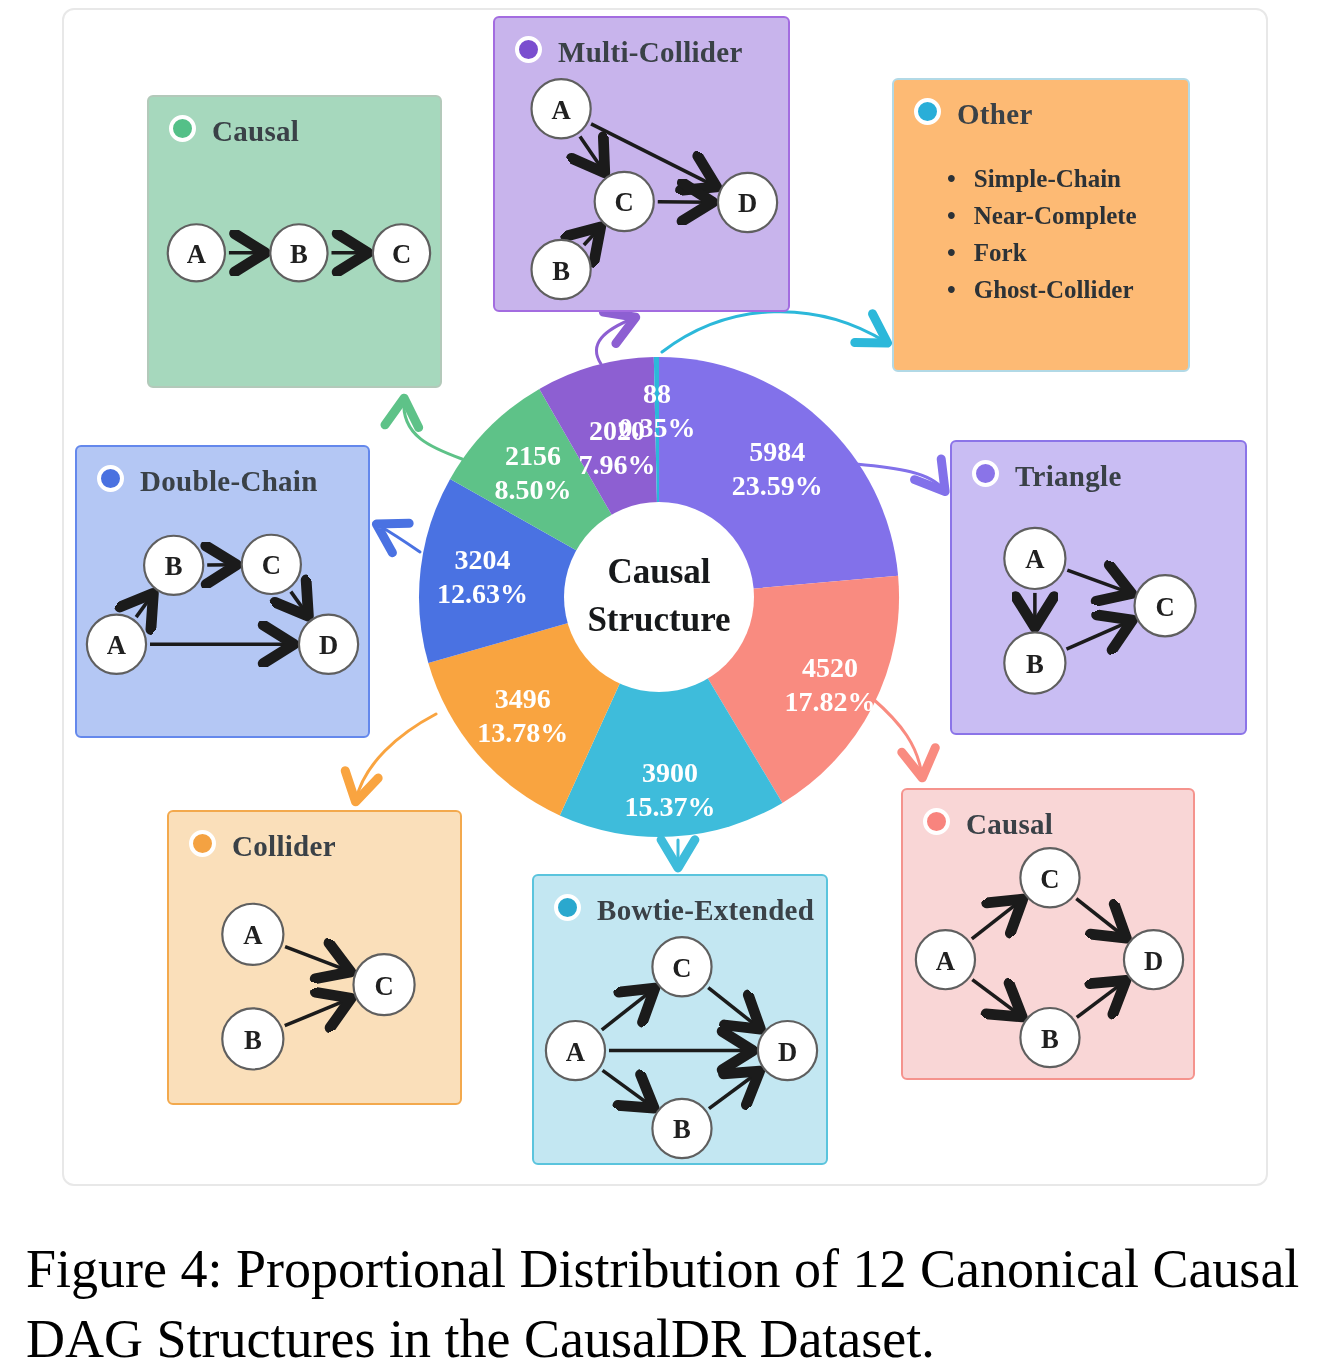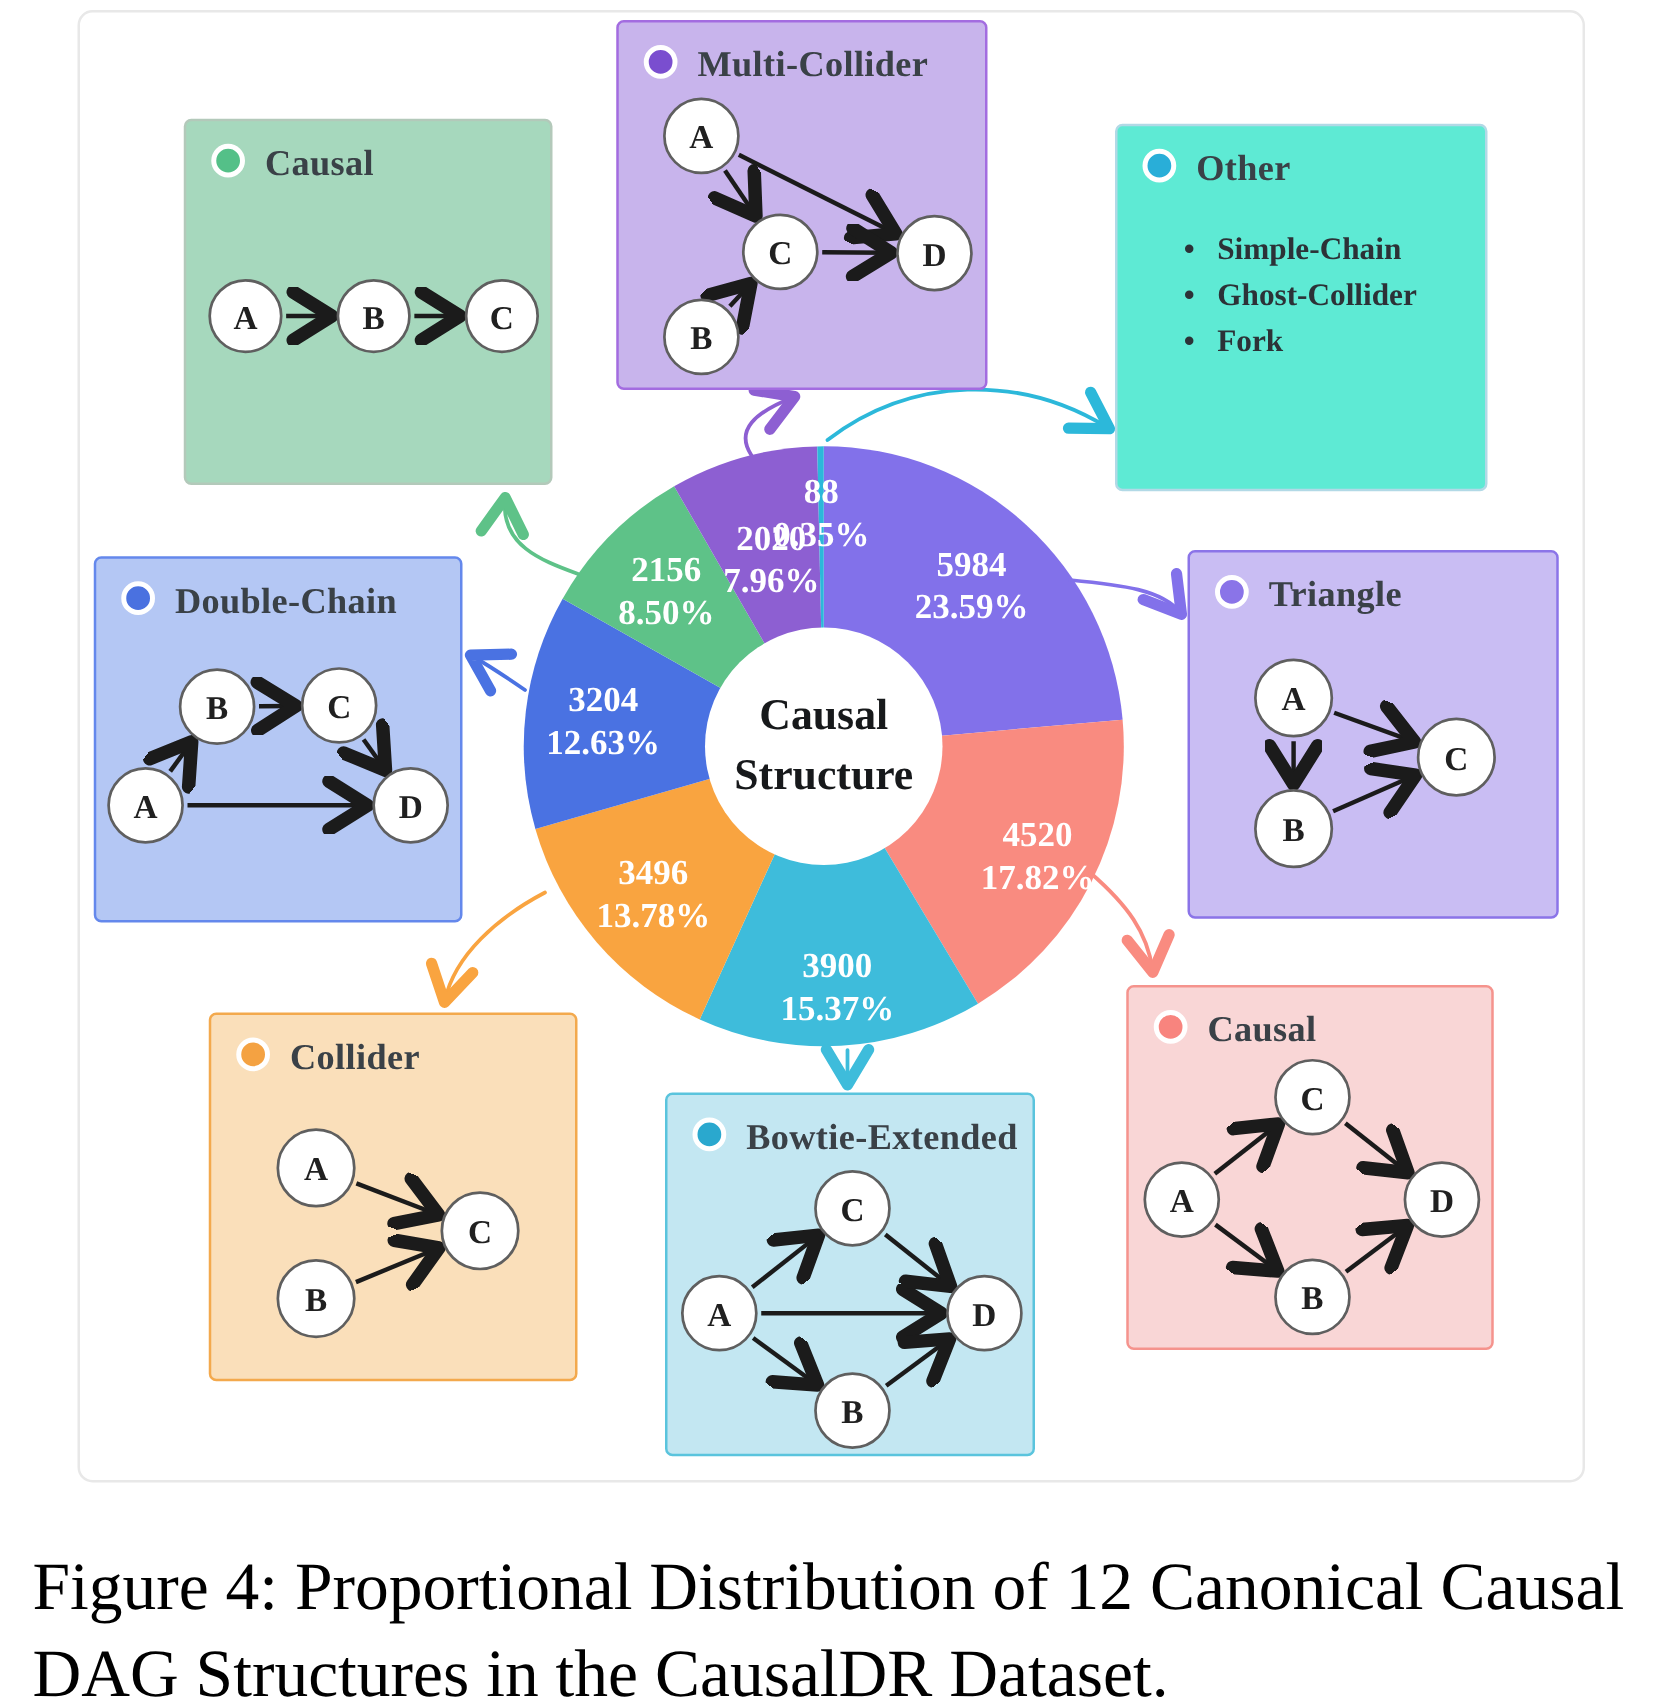--- a/index.html
+++ b/index.html
@@ -121,29 +121,30 @@
         <text x="131" y="187" text-anchor="middle" dominant-baseline="central" font-size="27" font-weight="bold" fill="#202020">C</text>
         <circle cx="256" cy="187" r="30" fill="#ffffff" stroke="#5f5f5f" stroke-width="2.2"></circle>
         <text x="256" y="188" text-anchor="middle" dominant-baseline="central" font-size="27" font-weight="bold" fill="#202020">D</text>
       </svg>
     <div class="bhead">
       <span class="dot" style="background: rgb(122, 78, 207);"></span>
       <span class="btitle">Multi-Collider</span>
     </div>
   </div>
 
-  <div class="sbox" style="left: 892px; top: 99px; width: 298px; height: 294px; background: #5eead4; border-color: rgb(178, 217, 230); padding-left: 36px;">
+  <div class="sbox" style="left: 892px; top: 78px; width: 298px; height: 294px; background: #fdba74; border-color: rgb(178, 217, 230); padding-left: 36px;">
     <div class="bhead">
       <span class="dot" style="background: rgb(41, 174, 216);"></span>
       <span class="btitle">Other</span>
     </div>
     <ul class="bullets">
       <li>Simple-Chain</li>
+      <li>Near-Complete</li>
+      <li>Fork</li>
       <li>Ghost-Collider</li>
-      <li>Fork</li>
     </ul>
   </div>
 
   <div class="sbox" style="left: 75px; top: 445px; width: 295px; height: 293px; background: rgb(180, 199, 244); border-color: rgb(100, 136, 236);">
     <svg class="graph" viewBox="0 0 295 293">
         <defs>
           <marker id="ah-double_chain" viewBox="0 0 12 12" refX="9" refY="6" markerWidth="13" markerHeight="13" orient="auto">
             <polyline points="1.5,1 9.5,6 1.5,11" fill="none" stroke="#1b1b1b" stroke-width="2.8" stroke-linecap="round" stroke-linejoin="round"></polyline>
           </marker>
         </defs>

